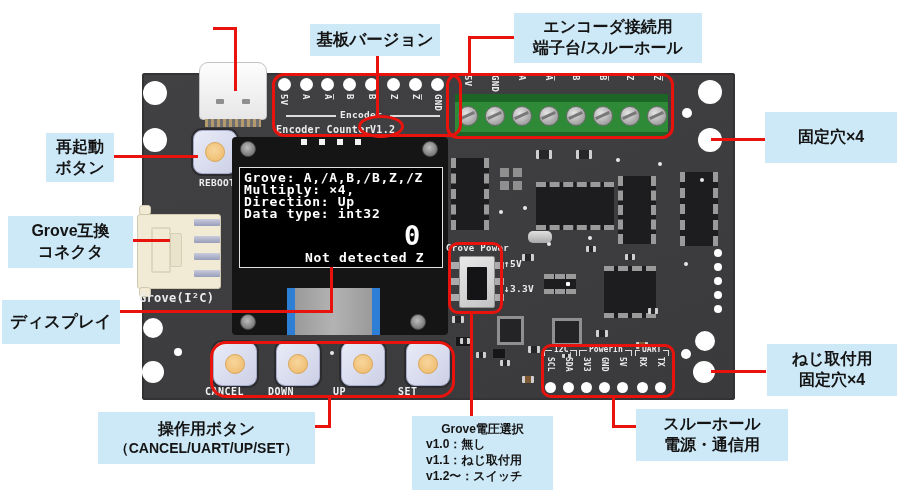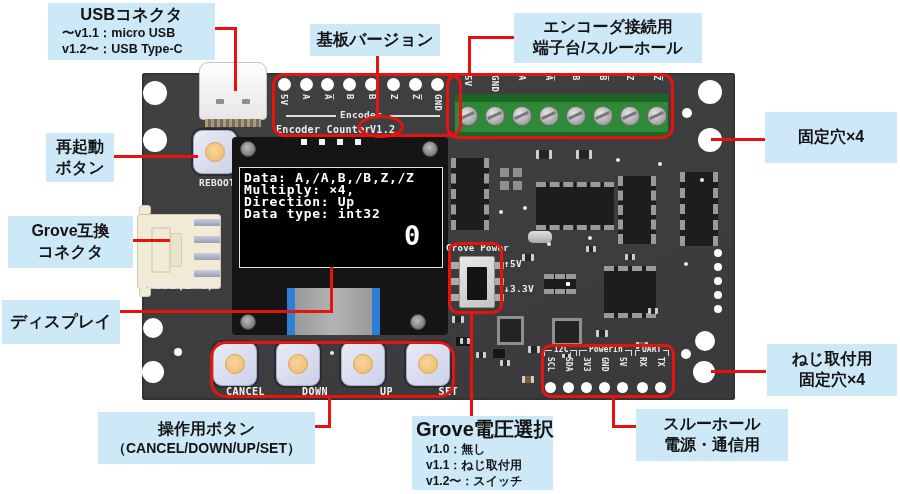--- a/index.html
+++ b/index.html
@@ -16,21 +16,21 @@
   .screw::after{content:"";position:absolute;left:1px;top:7px;width:15px;height:3px;background:#787878;transform:rotate(-24deg)}
   .oled-pcb{position:absolute;left:232px;top:137px;width:216px;height:198px;background:#151515;border-radius:4px}
   .oled-screw{position:absolute;width:16px;height:16px;border-radius:50%;background:radial-gradient(circle at 45% 40%,#bdbdbd,#757575 75%);border:1px solid #4c4c4c;box-sizing:border-box}
   .oled-pad{position:absolute;width:6px;height:6px;background:#f2f2f2}
   .oled-glass{position:absolute;left:239px;top:167px;width:204px;height:101px;background:#000;border:1px solid #e3e3e3;box-sizing:border-box}
   .oled-line{position:absolute;font:bold 13px "DejaVu Sans Mono","Liberation Mono",monospace;color:#fff;letter-spacing:.7px;white-space:nowrap}
   .oled-count{position:absolute;font:bold 27px "DejaVu Sans Mono","Liberation Mono",monospace;color:#fff}
   .ribbon{position:absolute;top:288px;height:47px}
   .tact{position:absolute;width:44px;height:44px;background:linear-gradient(135deg,#e9ebf7,#ccd0e6);border:1px solid #a7accc;border-radius:9px;box-sizing:border-box;box-shadow:0 0 0 2px #2c2c2e}
   .tact-cap{position:absolute;left:11px;top:11px;width:20px;height:20px;border-radius:50%;background:radial-gradient(circle at 45% 40%,#f7d69d,#eeb765);border:1px solid #d9a658;box-sizing:border-box}
-  .btnlabel{position:absolute;width:60px;text-align:right;font:bold 10px "DejaVu Sans Mono","Liberation Mono",monospace;color:#f2f2f2;letter-spacing:.5px}
+  .btnlabel{position:absolute;width:60px;text-align:left;font:bold 10px "DejaVu Sans Mono","Liberation Mono",monospace;color:#f2f2f2;letter-spacing:.5px}
   .ic-v{position:absolute;background:#1d1d1f;border-left:5px dashed #9a9a9a;border-right:5px dashed #9a9a9a;box-sizing:border-box}
   .ic-h{position:absolute;background:#1d1d1f;border-top:5px dashed #9a9a9a;border-bottom:5px dashed #9a9a9a;box-sizing:border-box}
   .qfn{position:absolute;background:#242426;border:3px solid #8f8f8f;box-sizing:border-box}
   .pad{position:absolute;width:9px;height:9px;background:#8f8f8f}
   .rpass{position:absolute;background:linear-gradient(90deg,#cfcfcf 0 3px,#262628 3px calc(100% - 3px),#cfcfcf calc(100% - 3px));border-radius:1px}
   .rpass.brown{background:linear-gradient(90deg,#cfcfcf 0 3px,#7d5a33 3px calc(100% - 3px),#cfcfcf calc(100% - 3px))}
   .schip{position:absolute;background:#161618;border:1px solid #3f3f42;box-sizing:border-box}
   .dot{position:absolute;width:4px;height:4px;border-radius:50%;background:#e8e8e8}
   .sw-body{position:absolute;left:459px;top:256px;width:36px;height:52px;background:linear-gradient(145deg,#e9e9e9,#c3c3c3);border:1px solid #949494;border-radius:2px;box-sizing:border-box}
   .sw-slider{position:absolute;left:467px;top:267px;width:20px;height:33px;background:#141417;border-radius:1px}
@@ -129,39 +129,40 @@
   <div class="oled-pcb"></div>
   <div class="oled-pad" style="left:301px;top:139px"></div>
   <div class="oled-pad" style="left:319px;top:139px"></div>
   <div class="oled-pad" style="left:337px;top:139px"></div>
   <div class="oled-pad" style="left:355px;top:139px"></div>
   <div class="oled-screw" style="left:240px;top:141px"></div>
   <div class="oled-screw" style="left:422px;top:141px"></div>
   <div class="oled-screw" style="left:240px;top:314px"></div>
   <div class="oled-screw" style="left:410px;top:314px"></div>
   <div class="oled-glass"></div>
-  <div class="oled-line" style="left:244px;top:170px">Data: A,/A,B,/B,Z,/Z</div>
+  <div class="oled-line" style="left:244px;top:170px">Grove: A,/A,B,/B,Z,/Z</div>
   <div class="oled-line" style="left:244px;top:182px">Multiply: ×4,</div>
   <div class="oled-line" style="left:244px;top:194px">Direction: Up</div>
   <div class="oled-line" style="left:244px;top:206px">Data type: int32</div>
   <div class="oled-count" style="left:404px;top:220px">0</div>
+  <div class="oled-line" style="left:305px;top:250px">Not detected Z</div>
   <div class="ribbon" style="left:287px;width:8px;background:#2d7fd6"></div>
   <div class="ribbon" style="left:295px;width:77px;background:linear-gradient(90deg,#9a9a9a,#b3b3b3,#9a9a9a)"></div>
   <div class="ribbon" style="left:372px;width:8px;background:#2d7fd6"></div>
 
   <div class="grove-shell" style="left:139px;top:205px;width:12px;height:10px"></div>
   <div class="grove-shell" style="left:137px;top:214px;width:84px;height:75px"></div>
   <div class="grove-shell" style="left:139px;top:287px;width:12px;height:10px"></div>
   <div style="position:absolute;left:151px;top:227px;width:20px;height:46px;border:2px solid #ddd7c0;border-radius:2px;box-sizing:border-box"></div>
   <div style="position:absolute;left:170px;top:233px;width:12px;height:34px;background:#e9e3cc;border:1px solid #d5cfb8;border-radius:2px;box-sizing:border-box"></div>
   <div class="grove-pin" style="left:194px;top:219px"></div>
   <div class="grove-pin" style="left:194px;top:236px"></div>
   <div class="grove-pin" style="left:194px;top:253px"></div>
   <div class="grove-pin" style="left:194px;top:270px"></div>
-  <div class="silk" style="left:139px;top:278px;font-size:12px">Grove(I²C)</div>
+  <div class="silk" style="left:139px;top:291px;font-size:12px">Grove(I²C)</div>
 
   <div class="silk" style="left:446px;top:243px;font-size:9px">Grove Power</div>
   <div class="sw-pin" style="left:450px;top:262px"></div>
   <div class="sw-pin" style="left:450px;top:278px"></div>
   <div class="sw-pin" style="left:450px;top:294px"></div>
   <div class="sw-pin" style="left:495px;top:262px"></div>
   <div class="sw-pin" style="left:495px;top:278px"></div>
   <div class="sw-pin" style="left:495px;top:294px"></div>
   <div class="sw-body"></div>
   <div class="sw-slider"></div>
@@ -263,25 +264,20 @@
   <div class="rl" style="left:110px;top:239px;width:60px;height:3px"></div>
   <div class="rl" style="left:118px;top:310px;width:215px;height:3px"></div>
   <div class="rl" style="left:330px;top:267px;width:3px;height:46px"></div>
   <div class="rl" style="left:328px;top:397px;width:3px;height:31px"></div>
   <div class="rl" style="left:312px;top:425px;width:19px;height:3px"></div>
   <div class="rl" style="left:470px;top:313px;width:3px;height:104px"></div>
   <div class="rl" style="left:612px;top:397px;width:3px;height:31px"></div>
   <div class="rl" style="left:612px;top:425px;width:26px;height:3px"></div>
   <div class="rl" style="left:711px;top:370px;width:55px;height:3px"></div>
 
-  <div class="callout" style="left:48px;top:3px;width:167px;height:57px">
-    <div class="co-title">USBコネクタ</div>
-    <div class="co-sub">〜v1.1：micro USB</div>
-    <div class="co-sub">v1.2〜：USB Type-C</div>
-  </div>
 
   <div class="callout" style="left:514px;top:13px;width:188px;height:50px">
     <div class="co-line">エンコーダ接続用</div>
     <div class="co-line">端子台/スルーホール</div>
   </div>
 
   <div class="callout" style="left:310px;top:24px;width:130px;height:32px">
     <div class="co-title">基板バージョン</div>
   </div>
 
@@ -298,25 +294,25 @@
     <div class="co-line">Grove互換</div>
     <div class="co-line">コネクタ</div>
   </div>
 
   <div class="callout" style="left:2px;top:300px;width:118px;height:44px">
     <div class="co-title">ディスプレイ</div>
   </div>
 
   <div class="callout" style="left:98px;top:412px;width:217px;height:52px">
     <div class="co-line">操作用ボタン</div>
-    <div class="co-line small">（CANCEL/DOWN/UP/SET）</div>
+    <div class="co-line small">（CANCEL/UART/UP/SET）</div>
   </div>
 
   <div class="callout" style="left:412px;top:416px;width:141px;height:74px">
-    <div class="co-title" style="font-size:20px">Grove電圧選択</div>
+    <div class="co-title" style="font-size:12px">Grove電圧選択</div>
     <div class="co-sub" style="font-size:12px">v1.0：無し</div>
     <div class="co-sub" style="font-size:12px">v1.1：ねじ取付用</div>
     <div class="co-sub" style="font-size:12px">v1.2〜：スイッチ</div>
   </div>
 
   <div class="callout" style="left:636px;top:409px;width:152px;height:52px">
     <div class="co-line">スルーホール</div>
     <div class="co-line">電源・通信用</div>
   </div>
 

